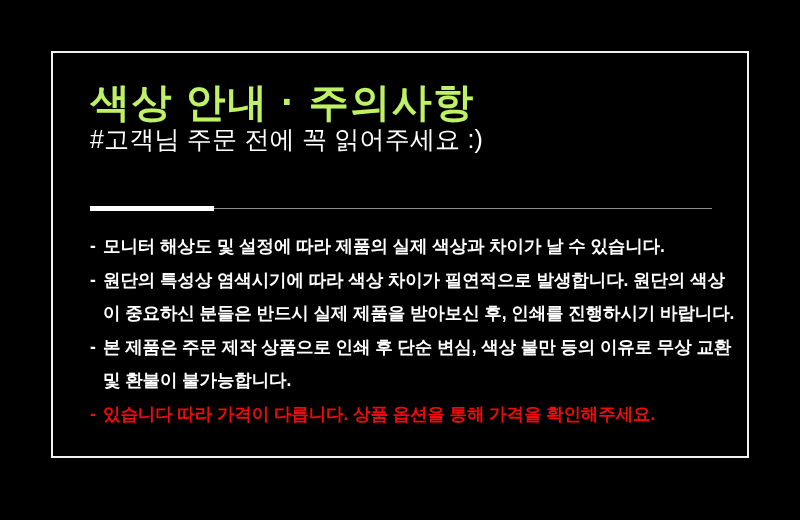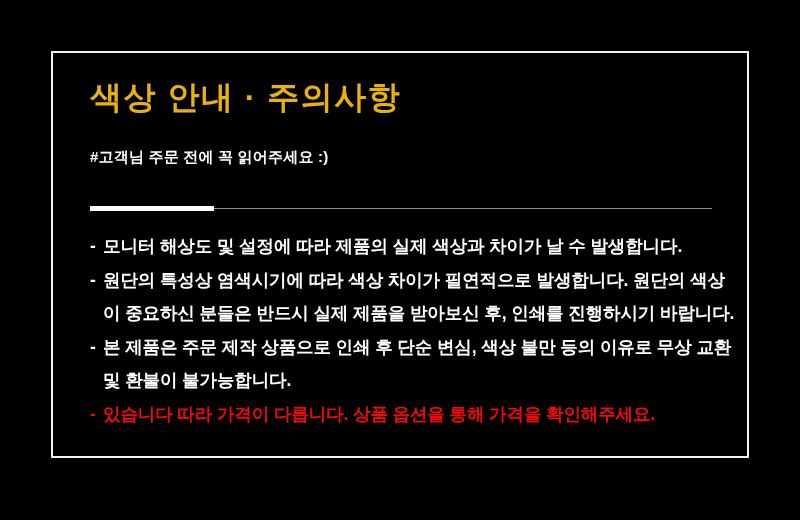--- a/index.html
+++ b/index.html
@@ -32,35 +32,35 @@
     height: 407px;
     border: 2px solid #f2f2f2;
     box-sizing: border-box;
     background: #000000;
   }
 
   .title {
     position: absolute;
     left: 37px;
     top: 28px;
-    color: #eab308;
-    font-size: 32px;
+    color: #bef264;
+    font-size: 40px;
     font-weight: 700;
     letter-spacing: 1.5px;
     line-height: 1.05;
     white-space: nowrap;
   }
 
   .subtitle {
     position: absolute;
     left: 37px;
-    top: 96px;
+    top: 73px;
     color: #ffffff;
-    font-size: 15px;
-    font-weight: 700;
+    font-size: 25px;
+    font-weight: 400;
     letter-spacing: 0.2px;
     line-height: 1.1;
     white-space: nowrap;
   }
 
   
   .divider-wrap {
     position: absolute;
     left: 37px;
     top: 153px;
@@ -129,21 +129,21 @@
 
     <div class="divider-wrap">
       <div class="divider-thin"></div>
       <div class="divider-thick"></div>
     </div>
 
     <div class="body-list">
 
       <div class="bullet-row">
         <span class="dash">-</span>
-        <span class="txt">모니터 해상도 및 설정에 따라 제품의 실제 색상과 차이가 날 수 발생합니다.</span>
+        <span class="txt">모니터 해상도 및 설정에 따라 제품의 실제 색상과 차이가 날 수 있습니다.</span>
       </div>
 
       <div class="bullet-row">
         <span class="dash">-</span>
         <span class="txt">원단의 특성상 염색시기에 따라 색상 차이가 필연적으로 발생합니다. 원단의 색상이 중요하신 분들은 반드시 실제 제품을 받아보신 후, 인쇄를 진행하시기 바랍니다.</span>
       </div>
 
       <div class="bullet-row">
         <span class="dash">-</span>
         <span class="txt">본 제품은 주문 제작 상품으로 인쇄 후 단순 변심, 색상 불만 등의 이유로 무상 교환 및 환불이 불가능합니다.</span>

